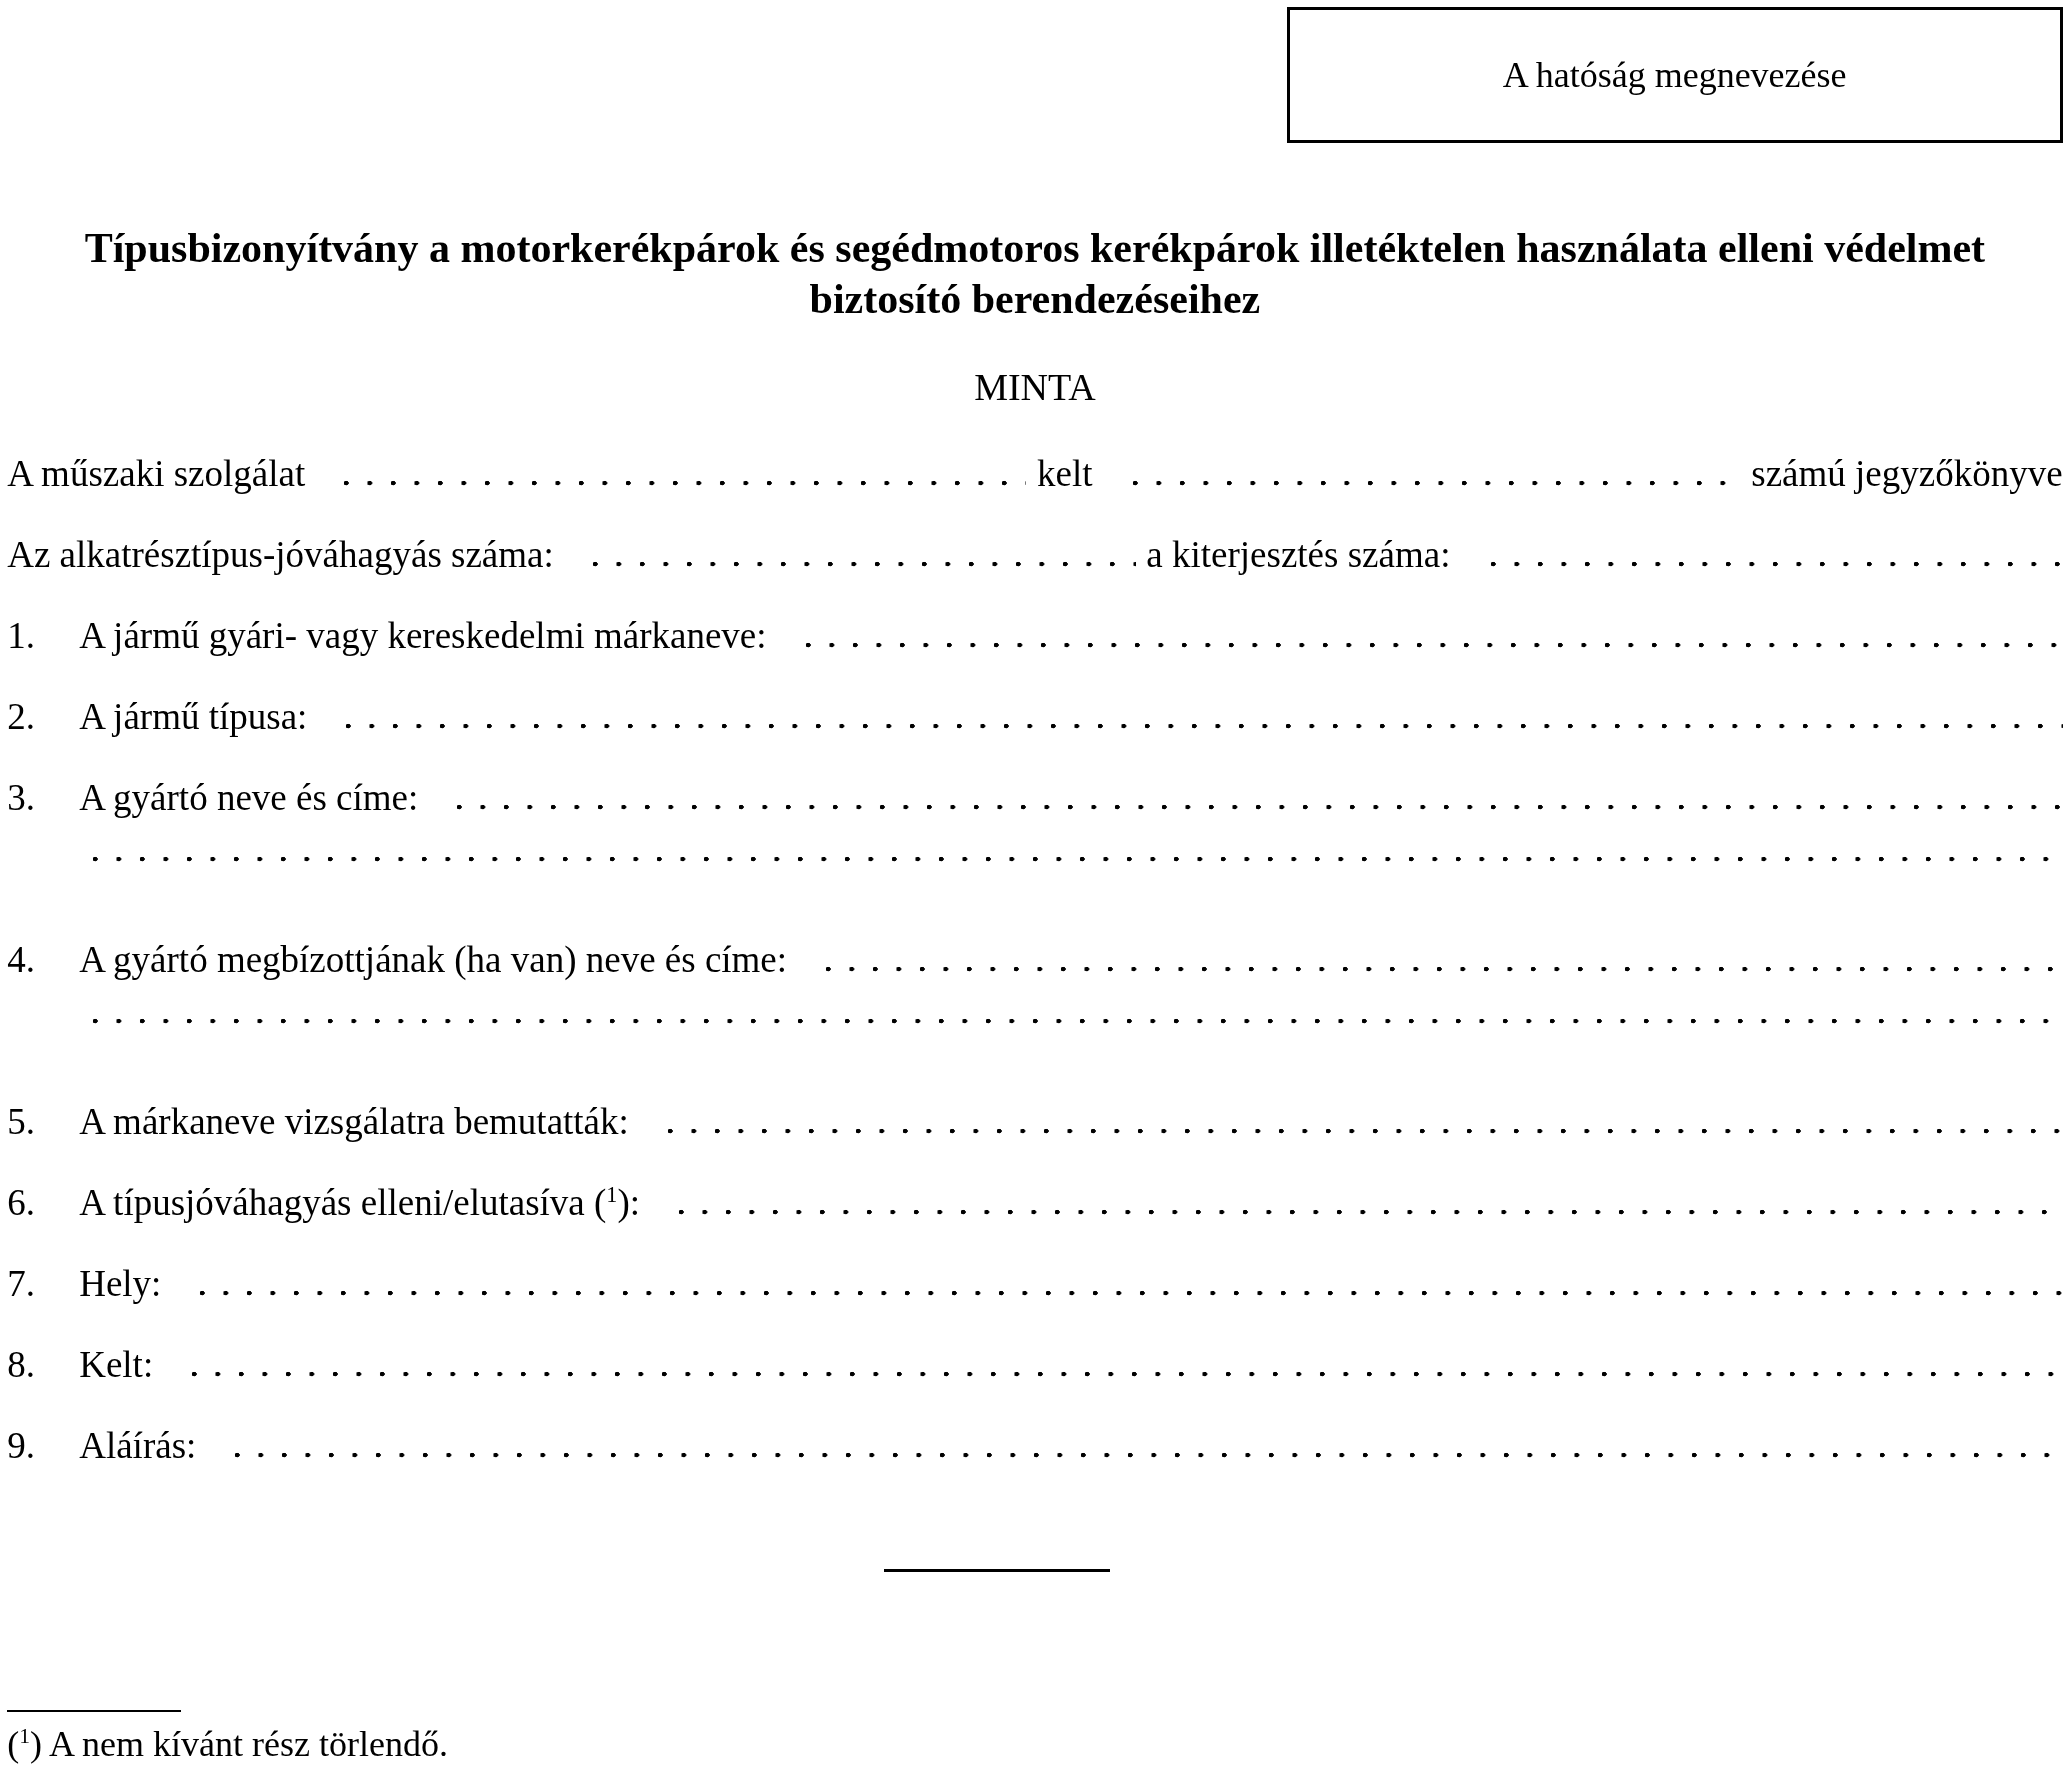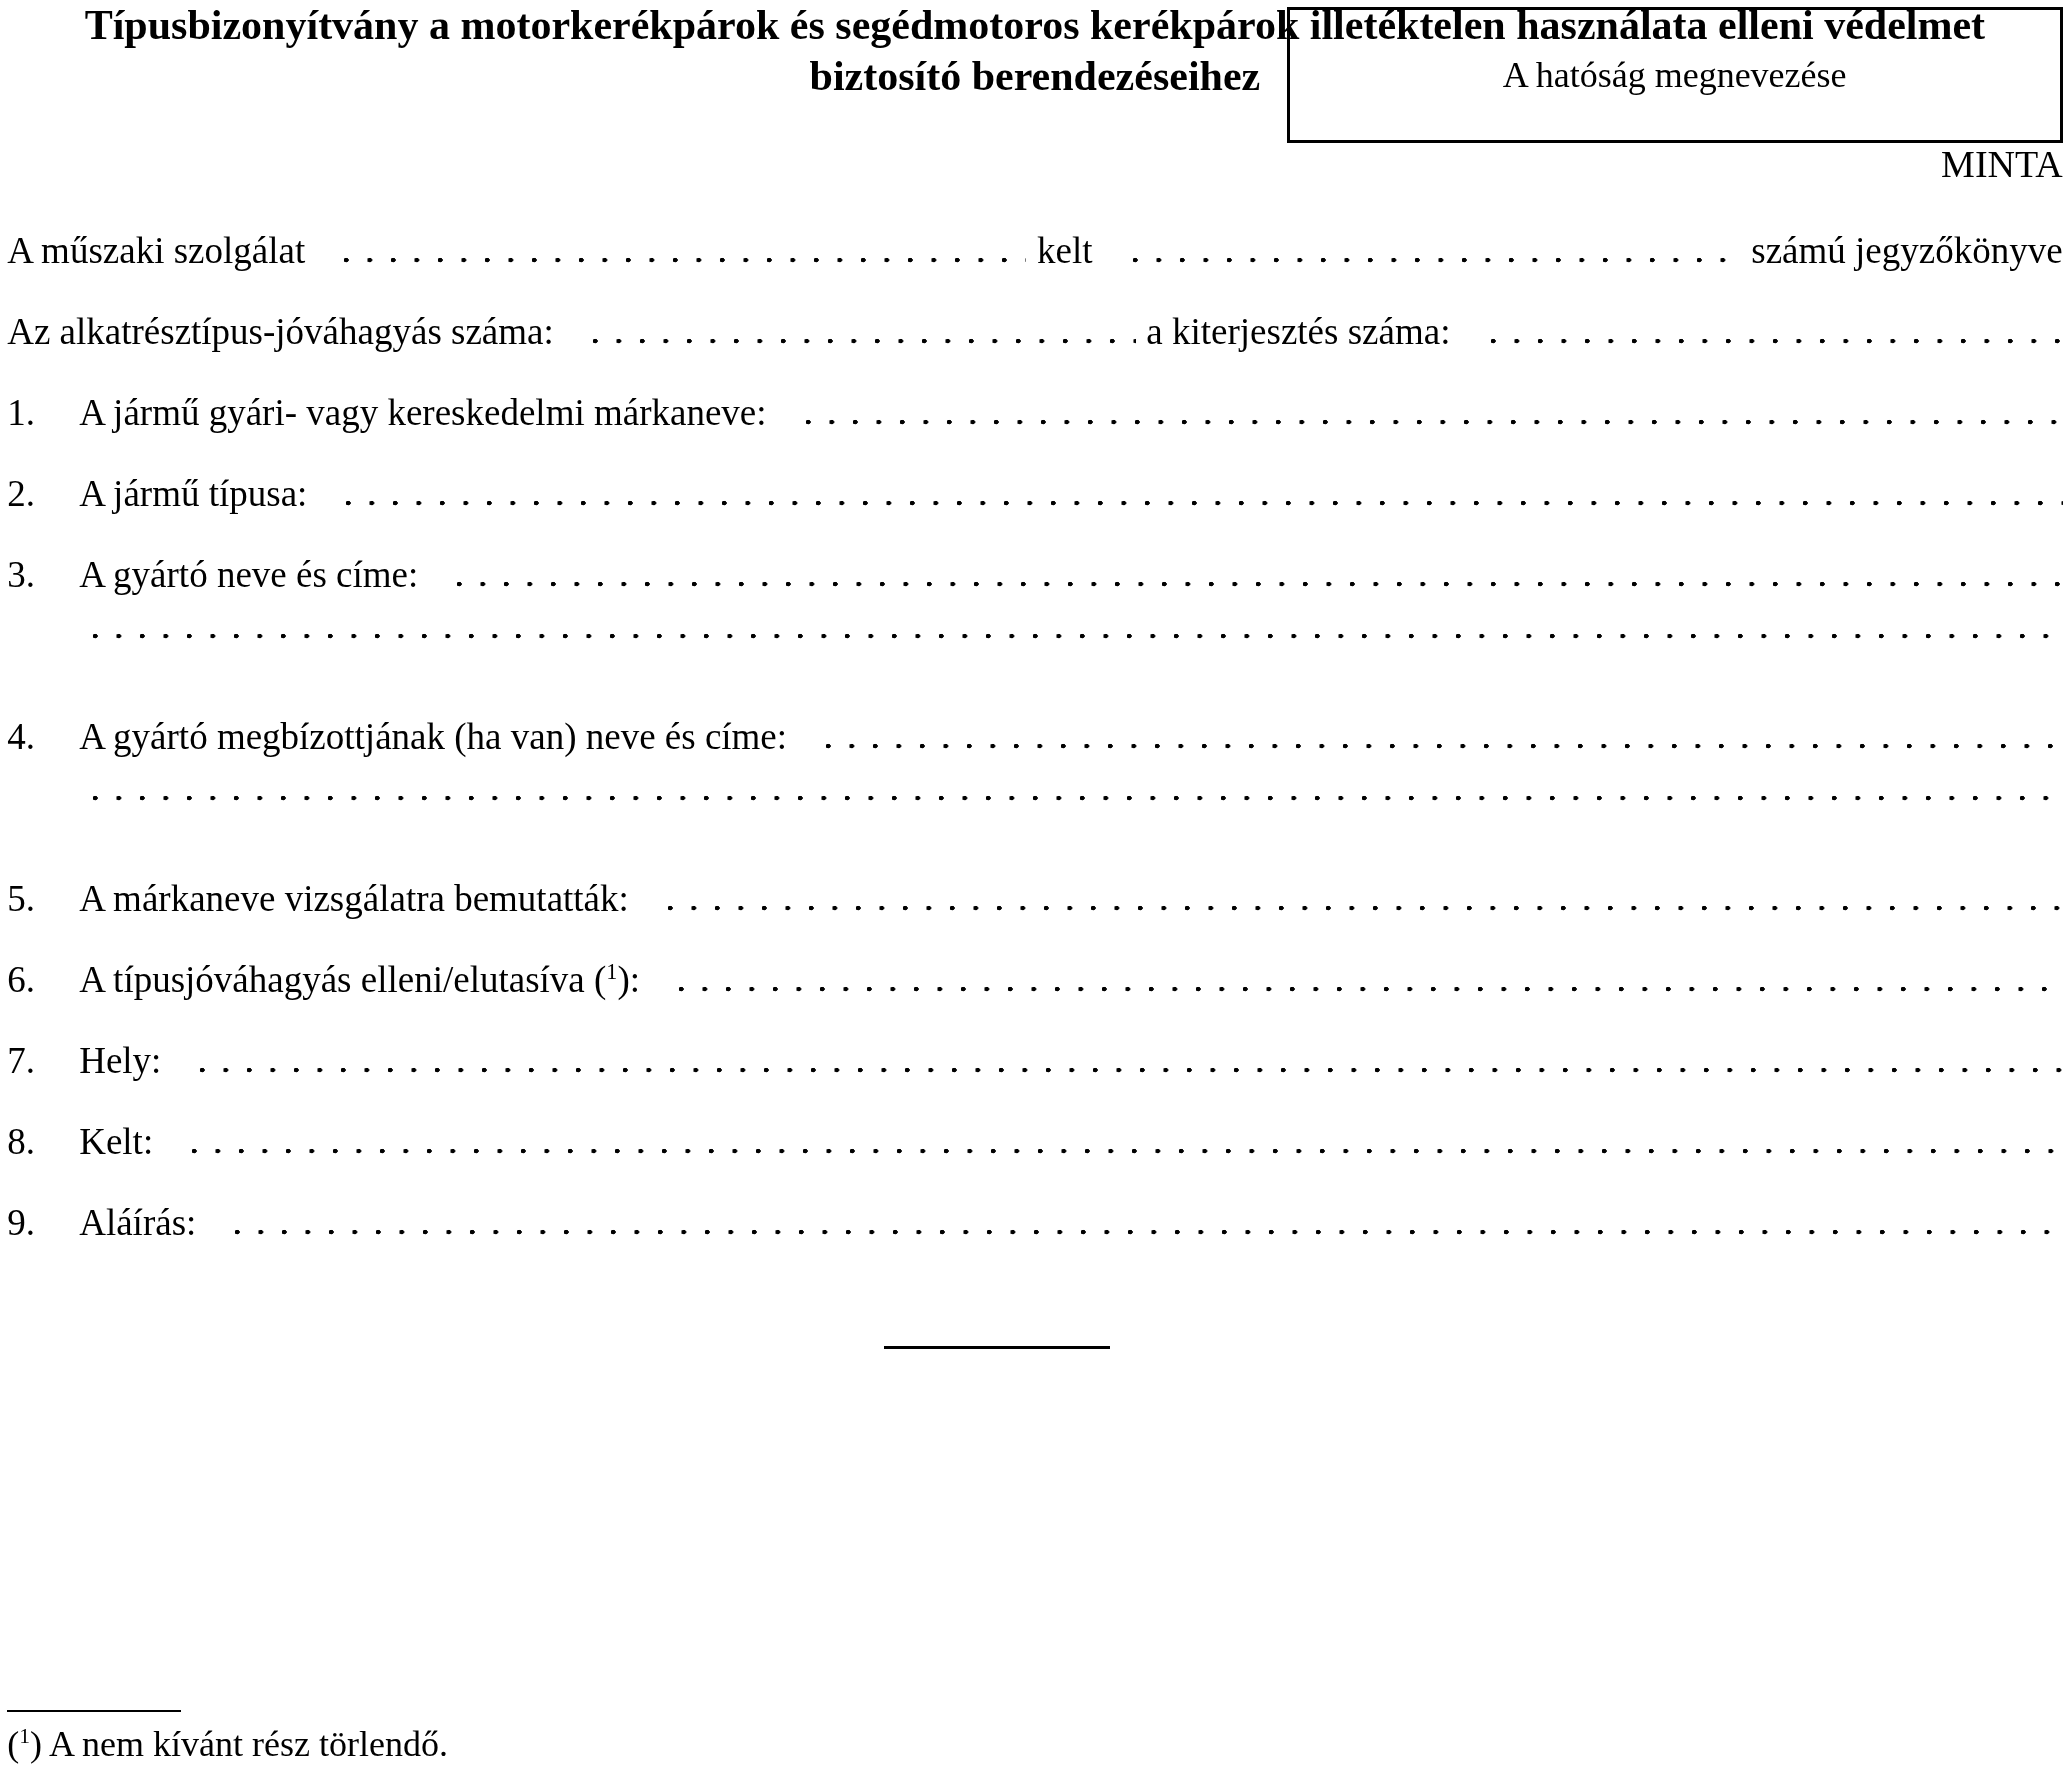--- a/index.html
+++ b/index.html
@@ -16,28 +16,29 @@
     background:#ffffff;
   }
   .authority-box {
     position:absolute; top:7.2px; right:5.4px;
     width:776px; height:136px;
     border:3.6px solid #000000;
     display:flex; align-items:center; justify-content:center;
     font-size:36px;
   }
   .title {
+    padding-top:223px;
     text-align:center;
     font-weight:bold;
     font-size:42px;
     line-height:51px;
   }
   .minta {
     margin-top:40px;
-    text-align:right;
+    text-align:center;
     font-size:38px;
   }
   .form { margin-top:42px; }
   .row {
     display:flex;
     align-items:baseline;
     font-size:37px;
     line-height:45px;
     margin-bottom:36px;
     white-space:nowrap;

